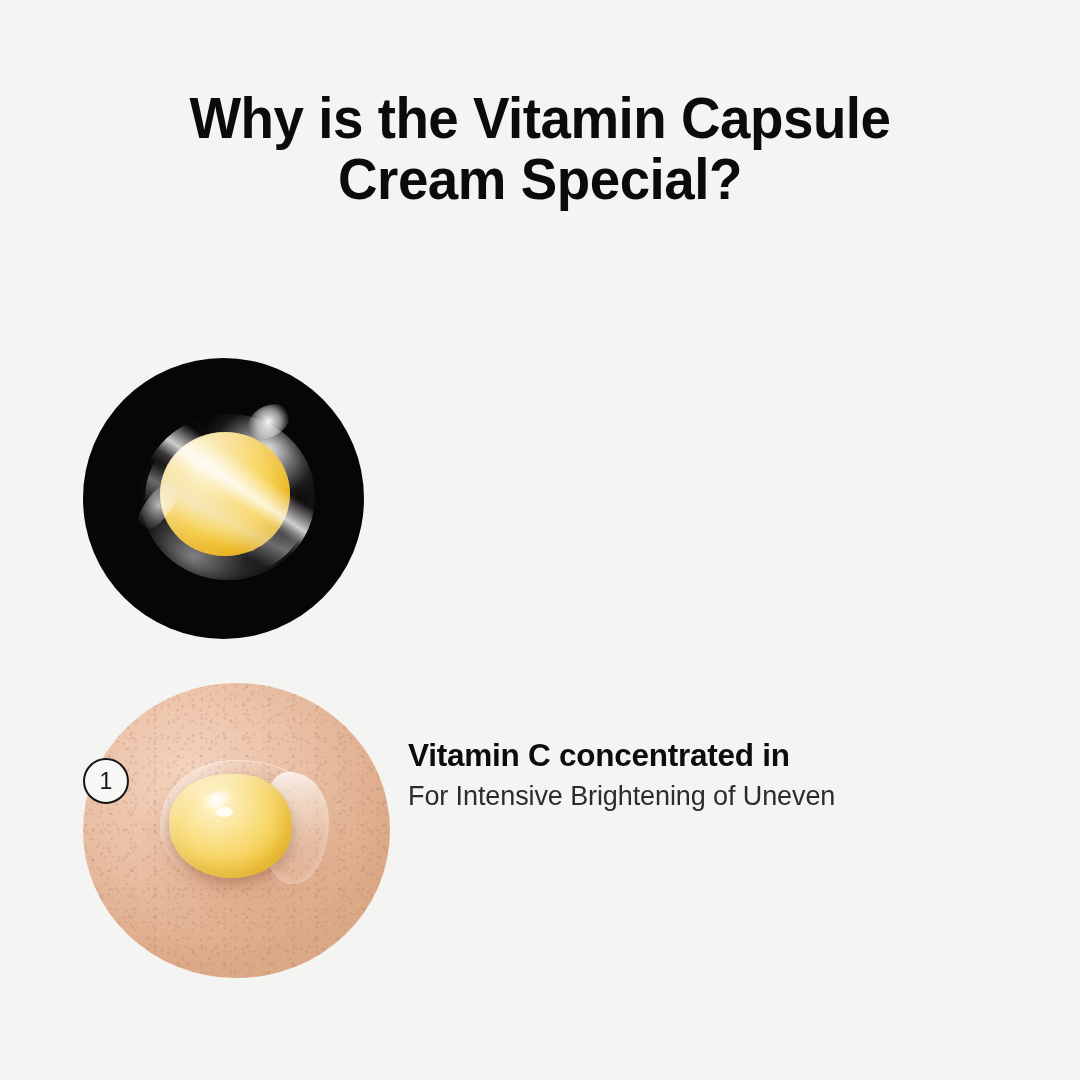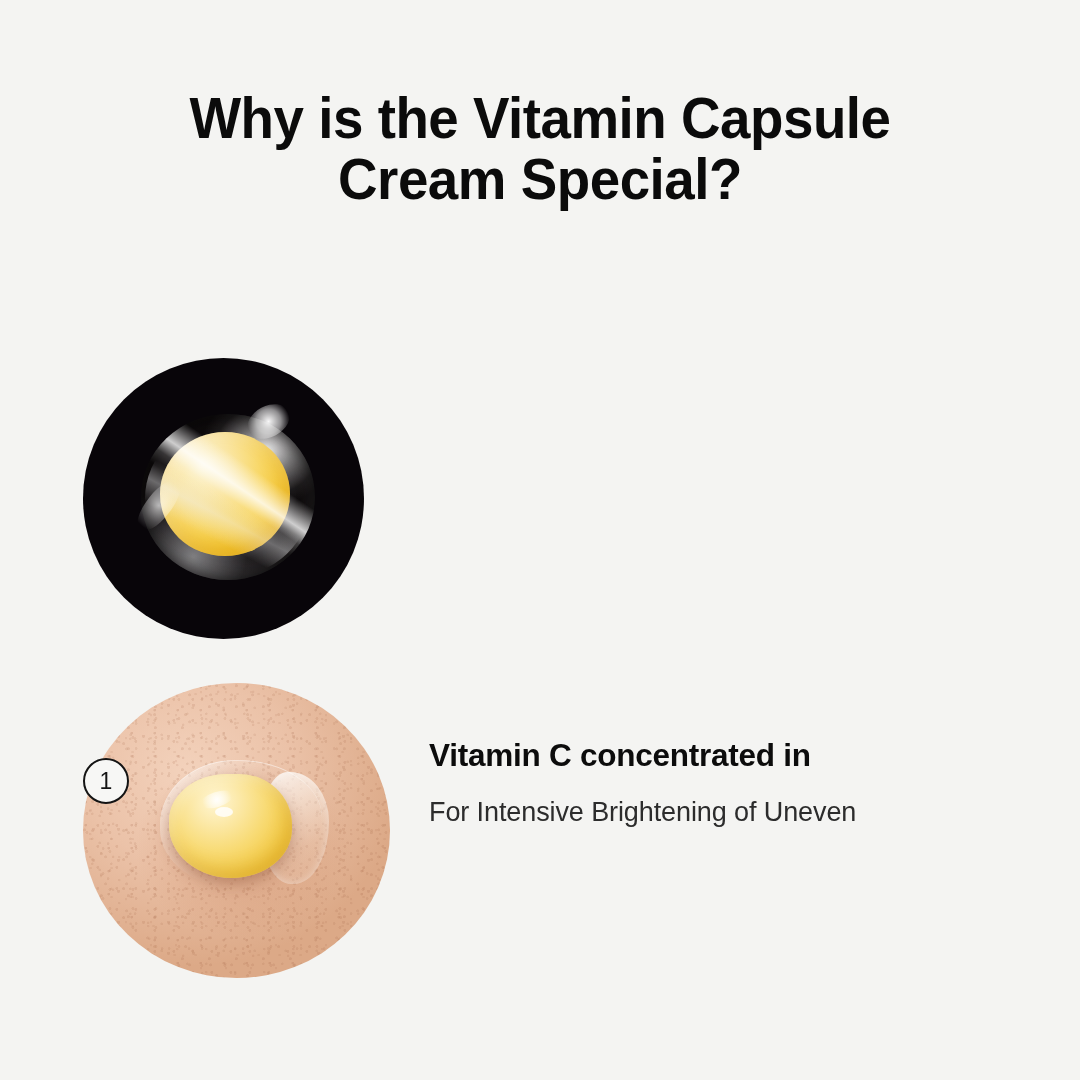--- a/index.html
+++ b/index.html
@@ -185,32 +185,32 @@
     background:#F7F7F5;
     border:2px solid #141414;
     display:flex; align-items:center; justify-content:center;
     font-size:23px; font-weight:400; color:#141414;
     z-index:5;
     line-height:1;
   }
   .badge-1 { left:83px; top:400px; }
 
   
-  .copy { position:absolute; left:429px; width:572px; }
+  .copy { position:absolute; left:408px; width:572px; }
   .copy-1 { top:377px; }
 
   .head {
     font-size:31.5px;
     font-weight:bold;
     line-height:1.33;
     color:#0C0C0C;
     letter-spacing:-0.25px;
   }
   .body {
-    margin-top:16px;
+    margin-top:0;
     font-size:27px;
     font-weight:400;
     line-height:1.42;
     color:#2C2C2C;
     letter-spacing:-0.1px;
   }
   .body .bl, .head .hl { display:block; white-space:nowrap; }
 </style>
 </head>
 <body>

